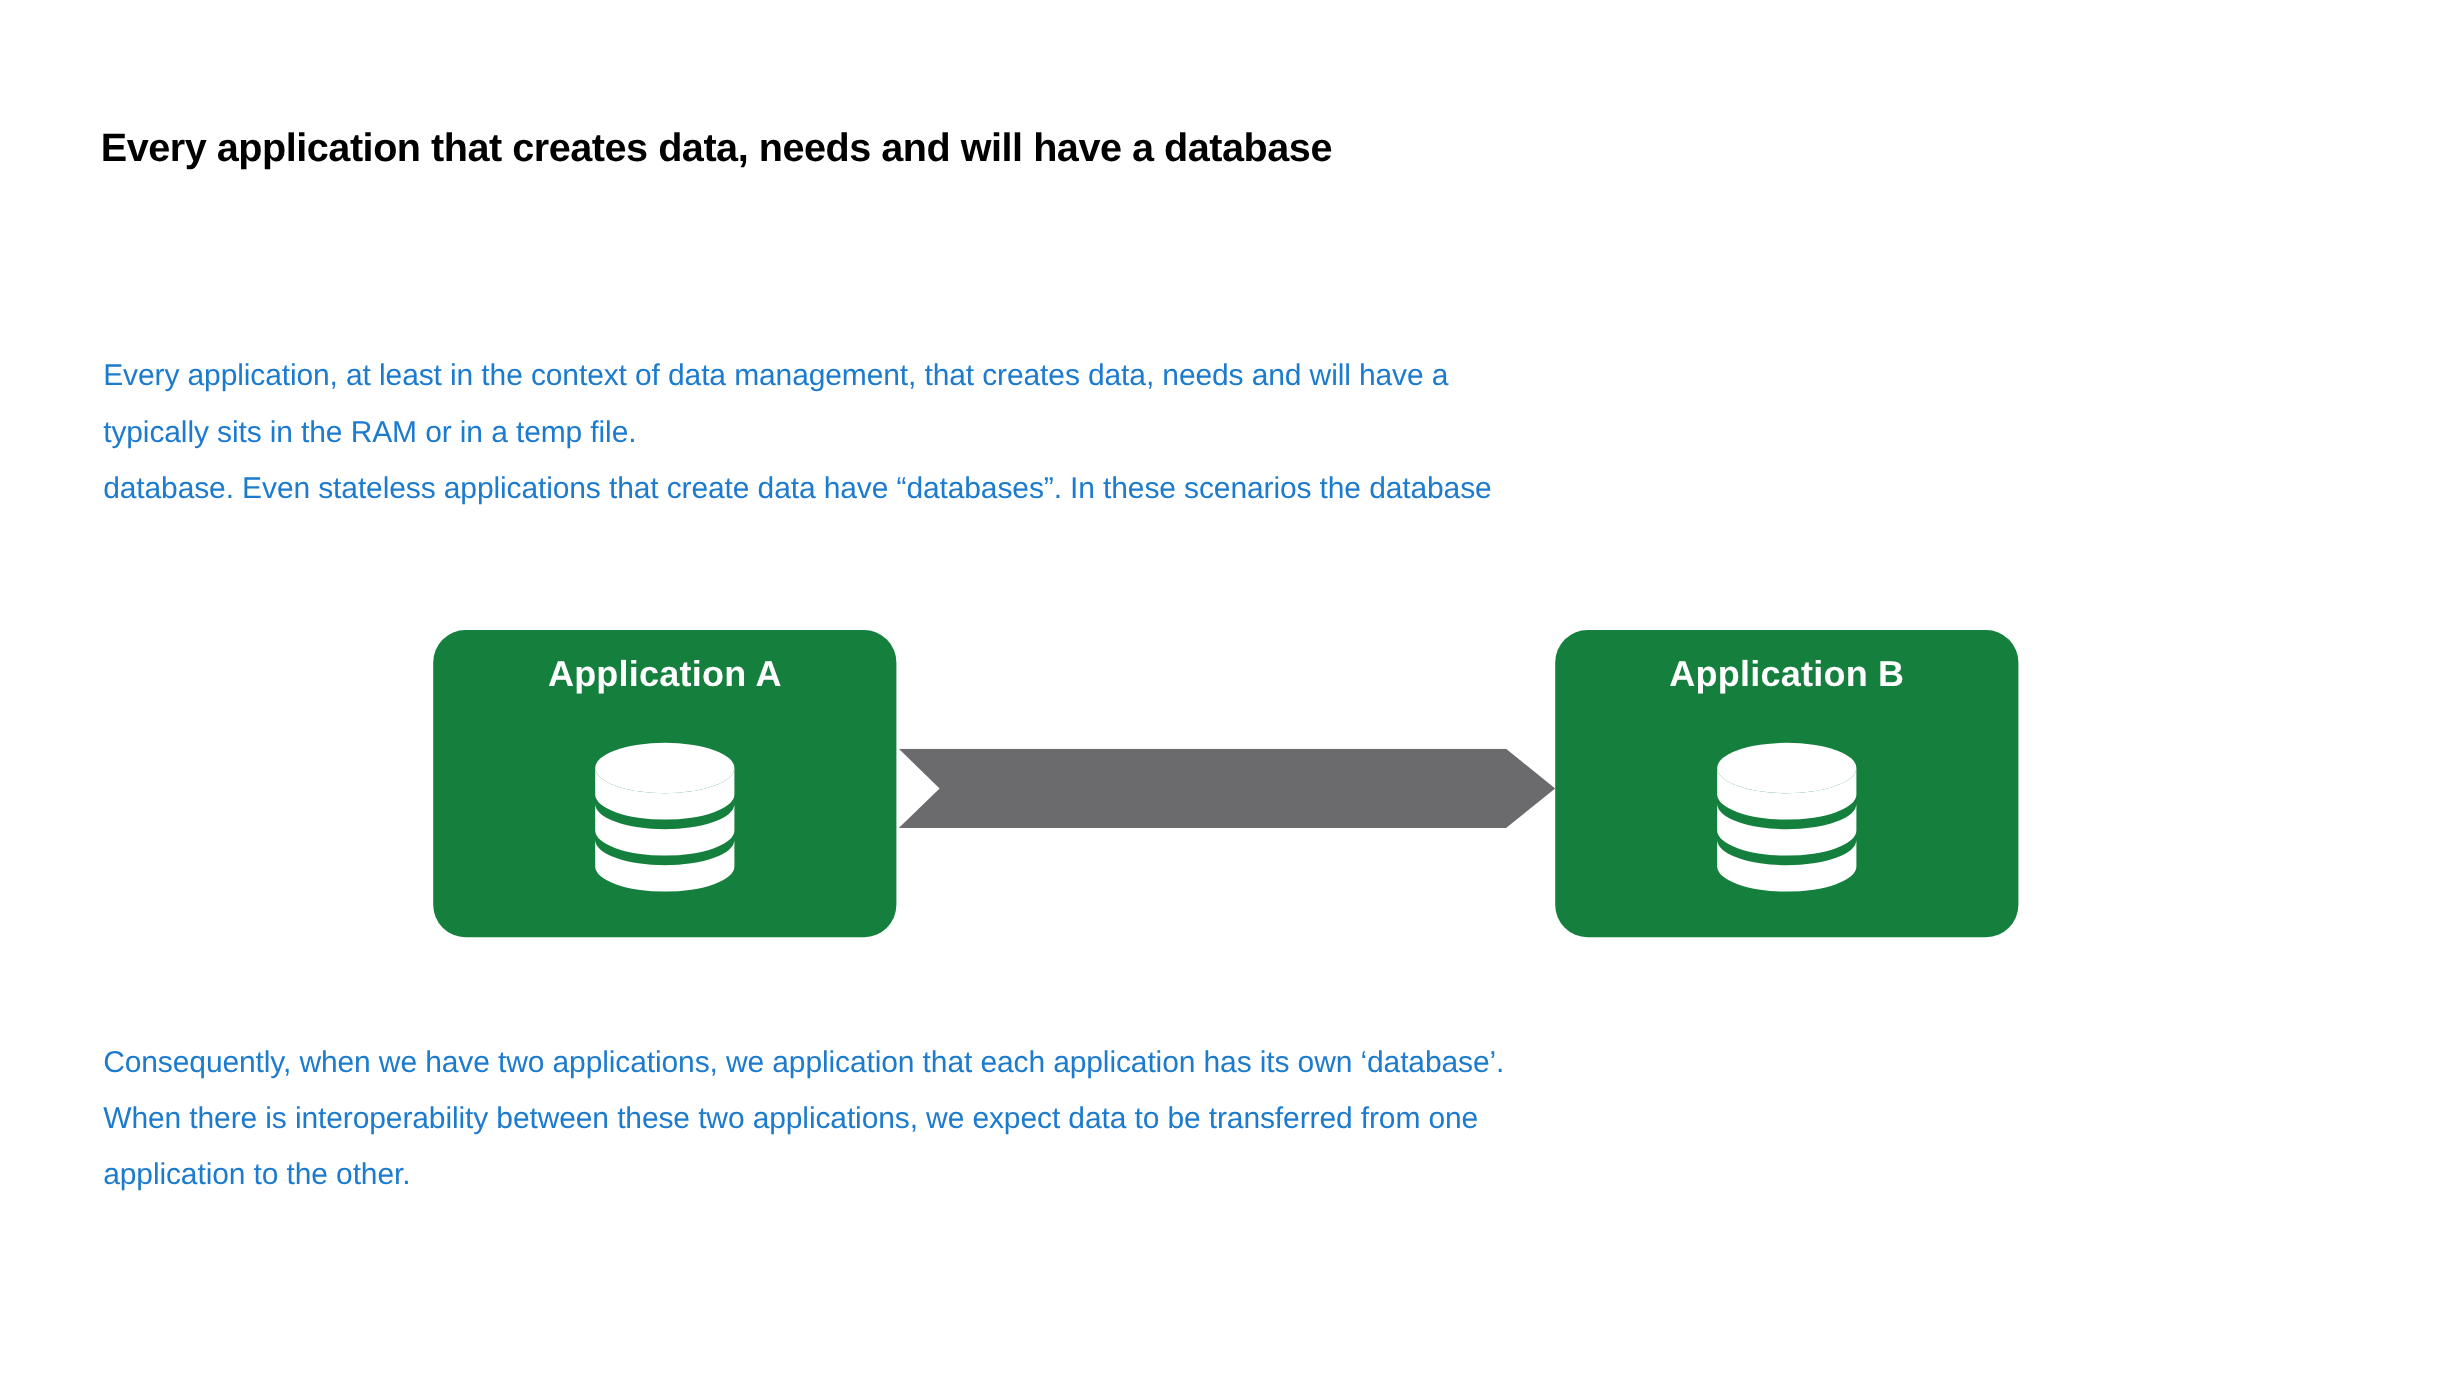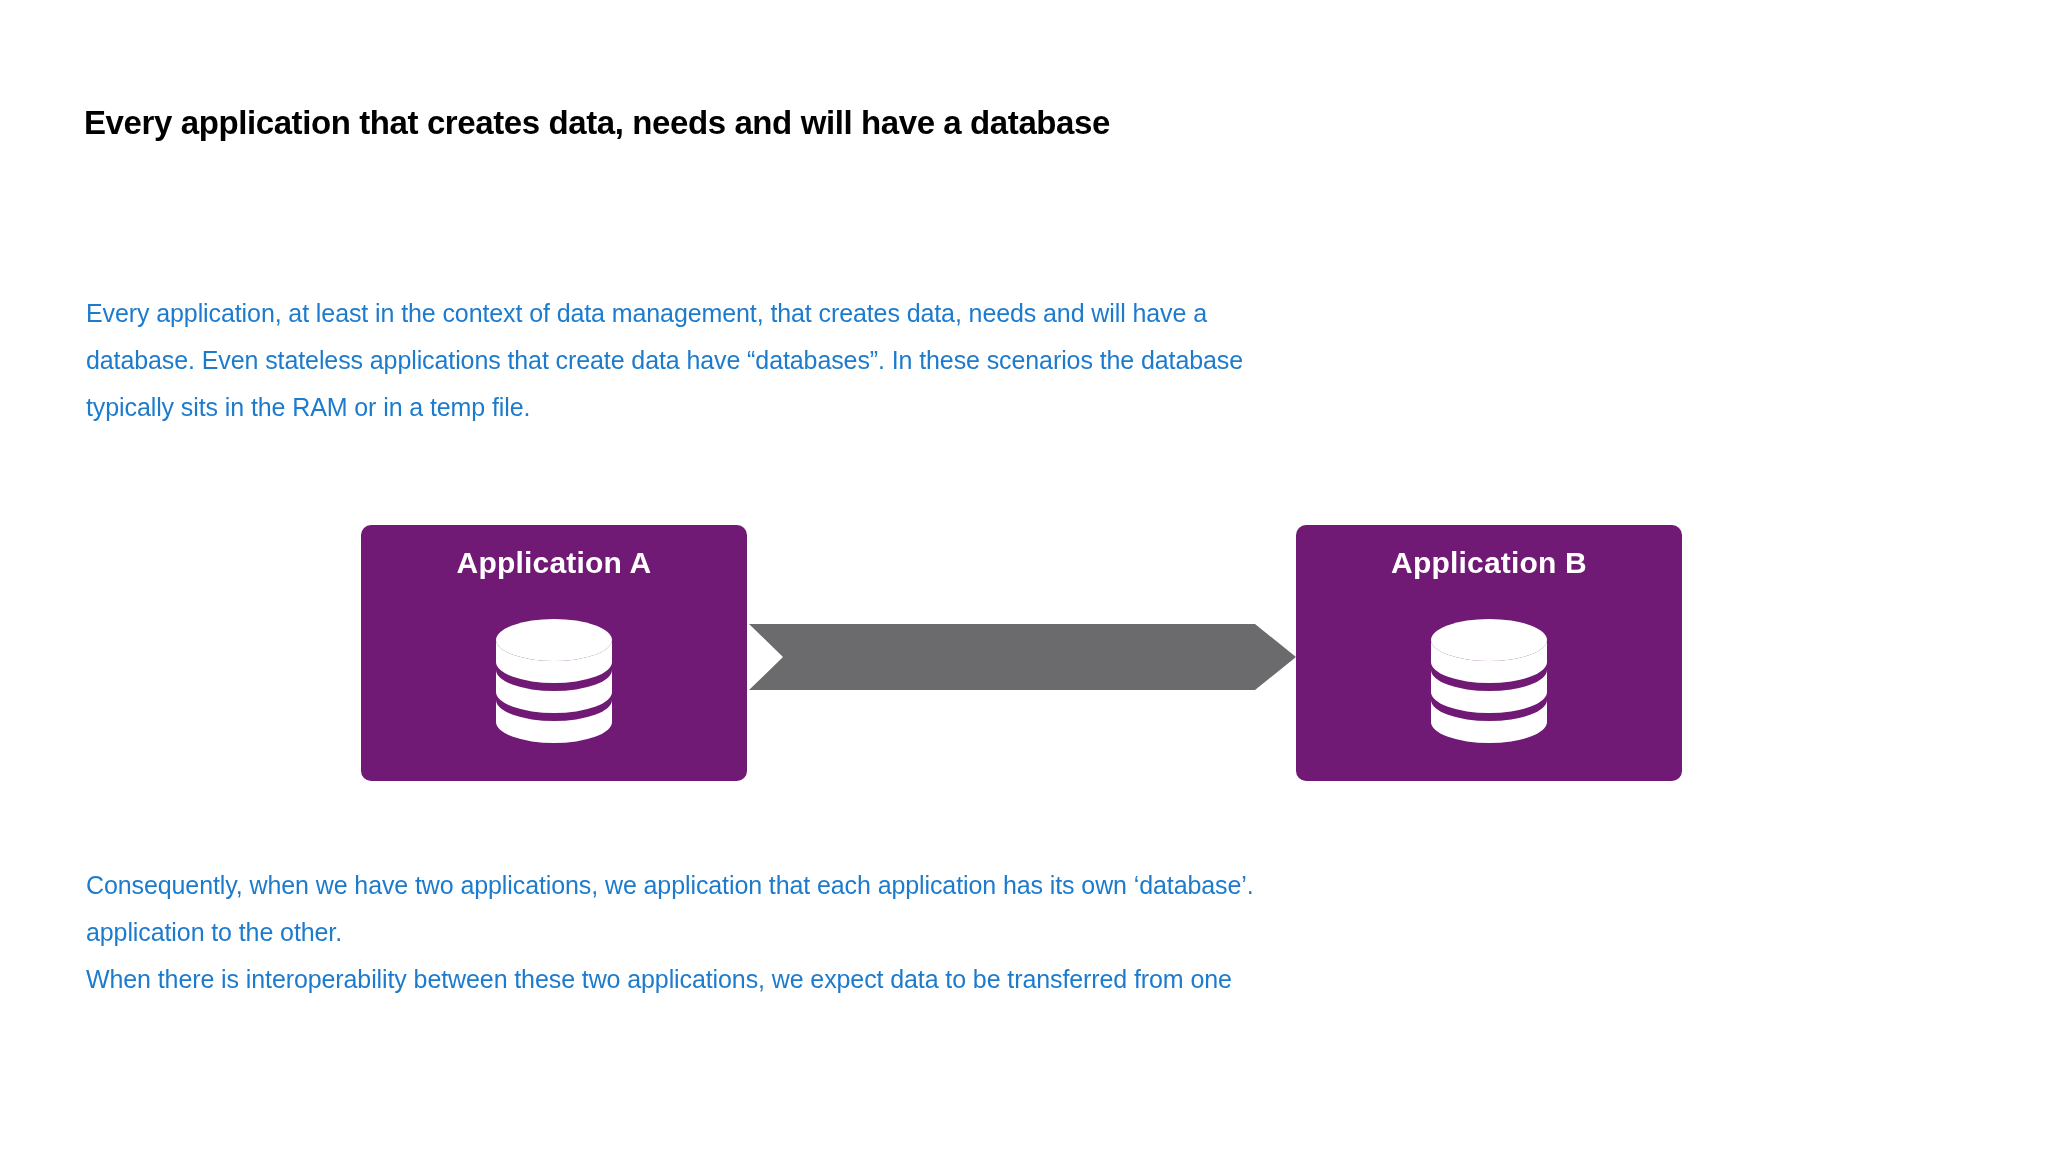--- a/index.html
+++ b/index.html
@@ -63,22 +63,22 @@
     top: 0;
     width: 2048px;
     height: 1152px;
     pointer-events: none;
   }
 
   .app-box {
     position: absolute;
     width: 386px;
     height: 256px;
-    background: #701a75;
-    border-radius: 10px;
+    background: #15803d;
+    border-radius: 27px;
     pointer-events: auto;
   }
   #app-box-a { left: 361px; top: 525px; }
   #app-box-b { left: 1296px; top: 525px; }
 
   .app-box-label {
     position: absolute;
     left: 0;
     right: 0;
     top: 21px;
@@ -109,22 +109,22 @@
 </style>
 </head>
 <body>
 
 <div class="slide">
 
   <div class="slide-title">Every application that creates data, needs and will have a database</div>
 
   <div class="body-text" id="para-top">
     <span class="line">Every application, at least in the context of data management, that creates data, needs and will have a</span>
+    <span class="line">typically sits in the RAM or in a temp file.</span>
     <span class="line">database. Even stateless applications that create data have “databases”. In these scenarios the database</span>
-    <span class="line">typically sits in the RAM or in a temp file.</span>
   </div>
 
   <div class="diagram">
 
     <div class="app-box" id="app-box-a">
       <div class="app-box-label">Application A</div>
       <svg class="db-icon" viewBox="0 0 124 134">
         <ellipse cx="62" cy="22" rx="58" ry="21" fill="#ffffff"></ellipse>
         <path d="M4 22 L4 44 A58 21 0 0 0 120 44 L120 22 A58 21 0 0 1 4 22 Z" fill="#ffffff"></path>
         <path d="M4 52 L4 74 A58 21 0 0 0 120 74 L120 52 A58 21 0 0 1 4 52 Z" fill="#ffffff"></path>
@@ -145,17 +145,17 @@
         <path d="M4 22 L4 44 A58 21 0 0 0 120 44 L120 22 A58 21 0 0 1 4 22 Z" fill="#ffffff"></path>
         <path d="M4 52 L4 74 A58 21 0 0 0 120 74 L120 52 A58 21 0 0 1 4 52 Z" fill="#ffffff"></path>
         <path d="M4 82 L4 104 A58 21 0 0 0 120 104 L120 82 A58 21 0 0 1 4 82 Z" fill="#ffffff"></path>
       </svg>
     </div>
 
   </div>
 
   <div class="body-text" id="para-bottom">
     <span class="line">Consequently, when we have two applications, we application that each application has its own ‘database’.</span>
+    <span class="line">When there is interoperability between these two applications, we expect data to be transferred from one</span>
     <span class="line">application to the other.</span>
-    <span class="line">When there is interoperability between these two applications, we expect data to be transferred from one</span>
   </div>
 
 </div>
 
 </body></html>

